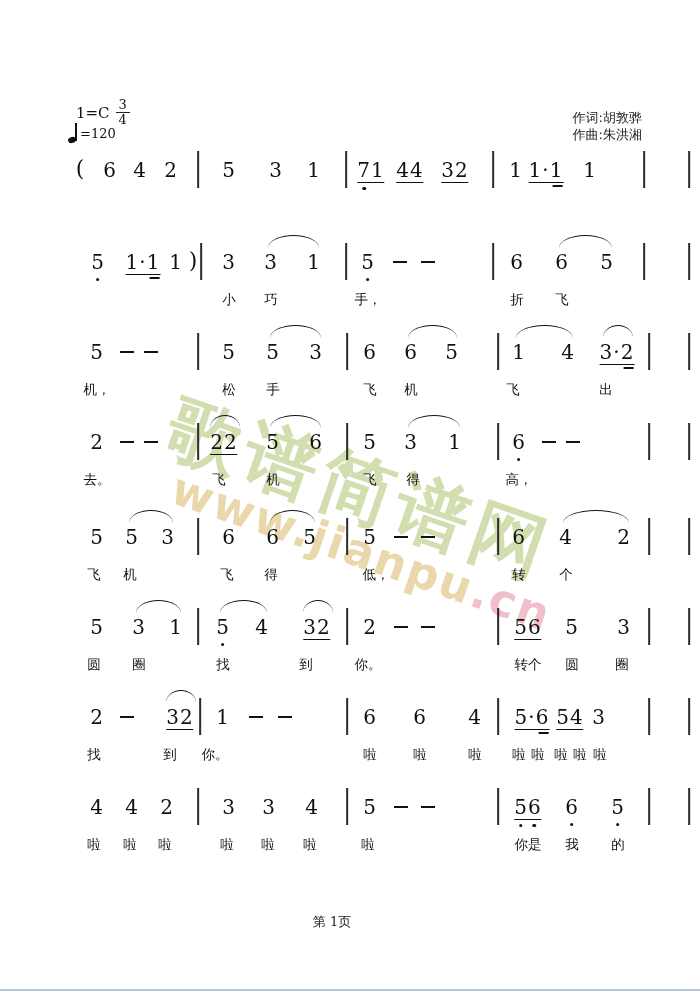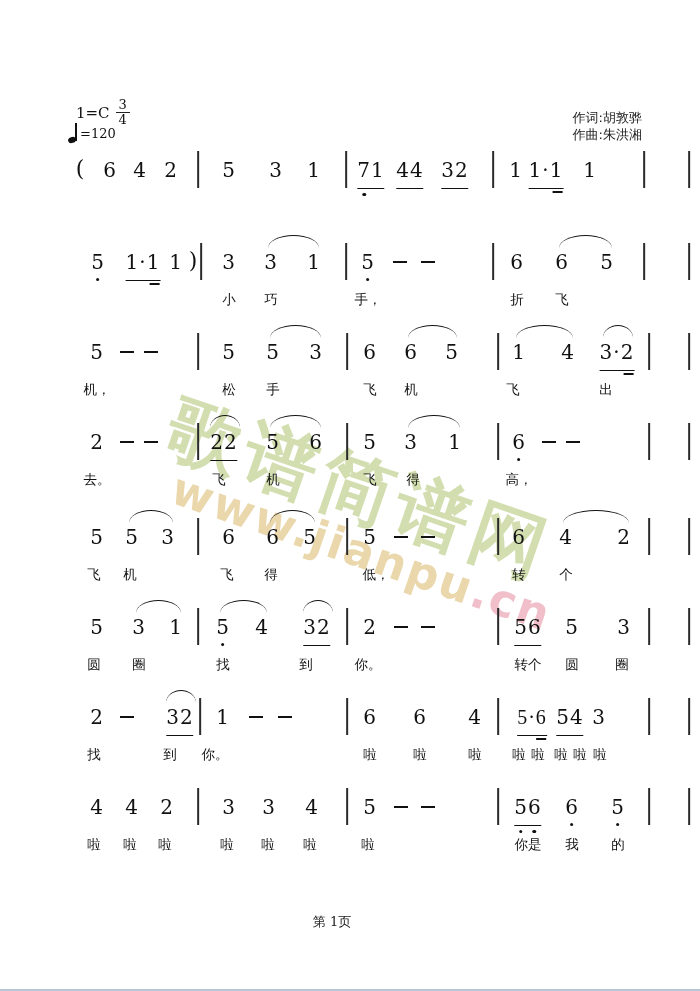--- a/index.html
+++ b/index.html
@@ -26,21 +26,21 @@
            transform:rotate(19deg);transform-origin:0 0;font-family:"DejaVu Sans",sans-serif;}
   .wm-url{position:absolute;left:182px;top:462px;z-index:1;font-size:45px;font-weight:bold;
           letter-spacing:2px;white-space:nowrap;color:#e8d3a2;opacity:.9;
           transform:rotate(19deg);transform-origin:0 0;font-family:"DejaVu Sans",sans-serif;}
   .wm-url .suffix{color:#f0b9c4;}
   
   .score{position:absolute;left:0;top:0;width:700px;height:991px;z-index:2;}
   .system{position:absolute;left:0;width:700px;height:64px;}
   .note{position:absolute;transform:translateX(-50%);font-size:20px;line-height:22px;
         letter-spacing:1px;white-space:nowrap;color:#111;}
-  .note.u1{border-bottom:1.7px solid #111;padding-bottom:7px;}
+  .note.u1{border-bottom:1.7px solid #111;padding-bottom:1px;}
   .dd{position:absolute;right:1px;bottom:-4.5px;width:10px;height:1.7px;background:#111;display:block;}
   .ldot{position:absolute;width:3.4px;height:3.4px;border-radius:50%;background:#111;
         bottom:-8px;margin-left:-2px;display:block;}
   .barline{position:absolute;transform:translateX(-50%);width:1.7px;height:37px;
            background:#2b2b2b;top:-8px;}
   .dash{position:absolute;transform:translateX(-50%);width:14px;height:2px;background:#111;top:10px;}
   .paren{position:absolute;transform:translateX(-50%);font-size:22px;top:-3px;color:#111;}
   .slur{position:absolute;height:12px;top:-16px;border-top:1.6px solid #111;
         border-radius:50% 50% 0 0 / 100% 100% 0 0;}
   .lyric{position:absolute;transform:translateX(-50%);top:40px;font-size:13.5px;color:#111;
@@ -251,21 +251,21 @@
         <div class="note u1" style="left: 180px;">32</div>
         <div class="barline" style="left: 200px;"></div>
         <div class="note" style="left: 223px;">1</div>
         <div class="dash" style="left: 256px;"></div>
         <div class="dash" style="left: 285px;"></div>
         <div class="barline" style="left: 347px;"></div>
         <div class="note" style="left: 370px;">6</div>
         <div class="note" style="left: 420px;">6</div>
         <div class="note" style="left: 475px;">4</div>
         <div class="barline" style="left: 498px;"></div>
-        <div class="note u1" style="left: 532px; font-family: Liberation Serif, serif;">5·6<i class="dd"></i></div>
+        <div class="note u1" style="left: 532px;">5·6<i class="dd"></i></div>
         <div class="note u1" style="left: 570px;">54</div>
         <div class="note" style="left: 599px;">3</div>
         <div class="barline" style="left: 649px;"></div>
         <div class="barline" style="left: 689px;"></div>
         <div class="slur" style="left: 166px; width: 30px;"></div>
         <div class="lyric" style="left: 94px;">找</div>
         <div class="lyric" style="left: 170px;">到</div>
         <div class="lyric" style="left: 215px;">你。</div>
         <div class="lyric" style="left: 370px;">啦</div>
         <div class="lyric" style="left: 420px;">啦</div>

